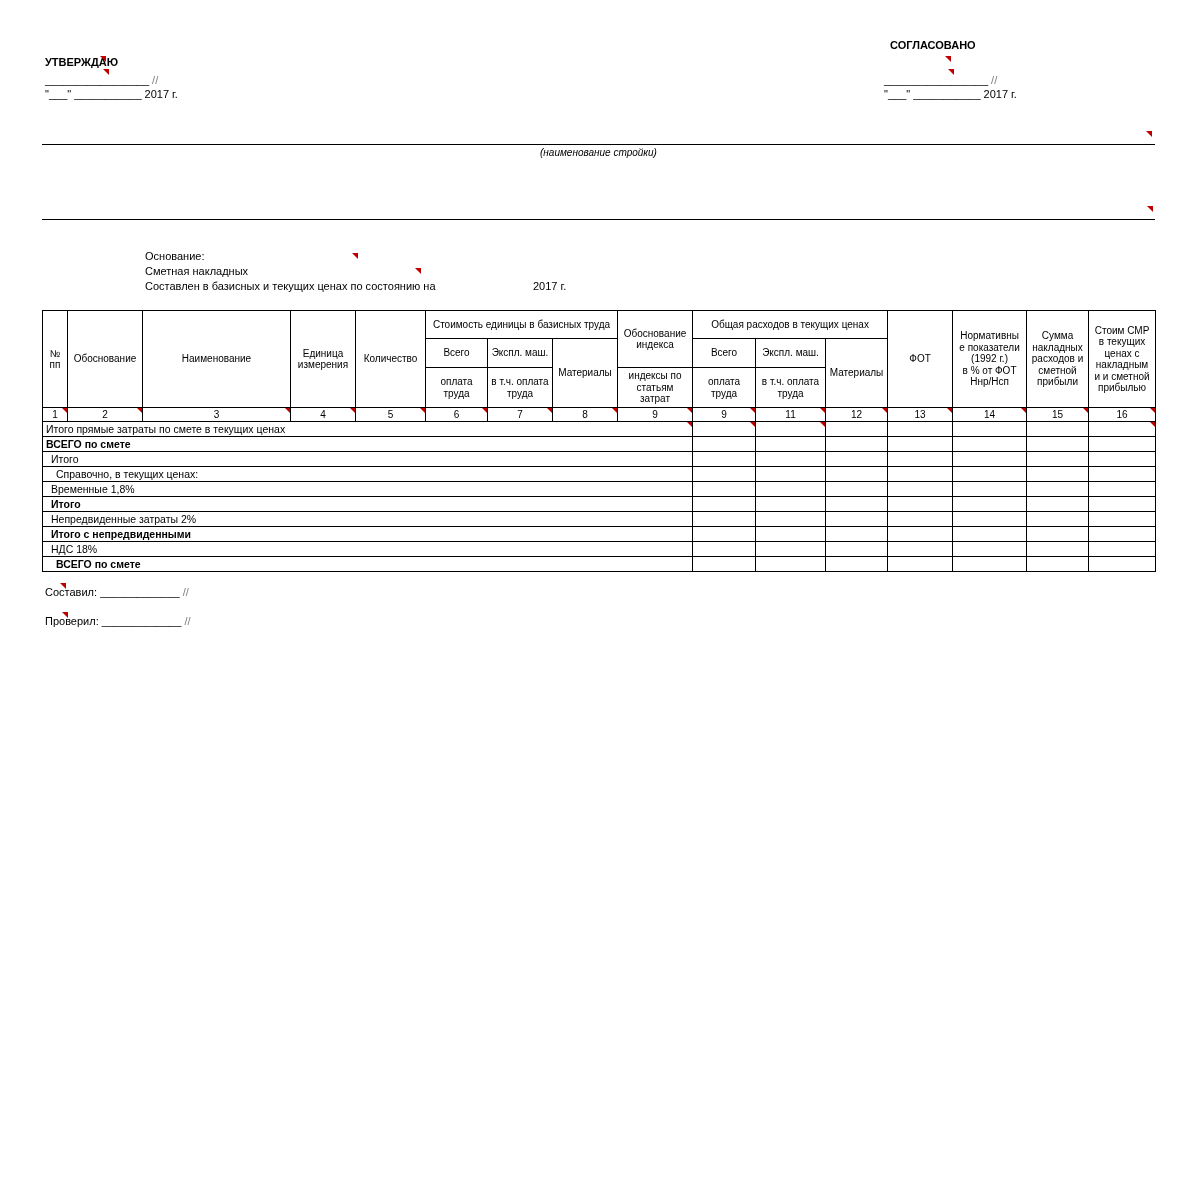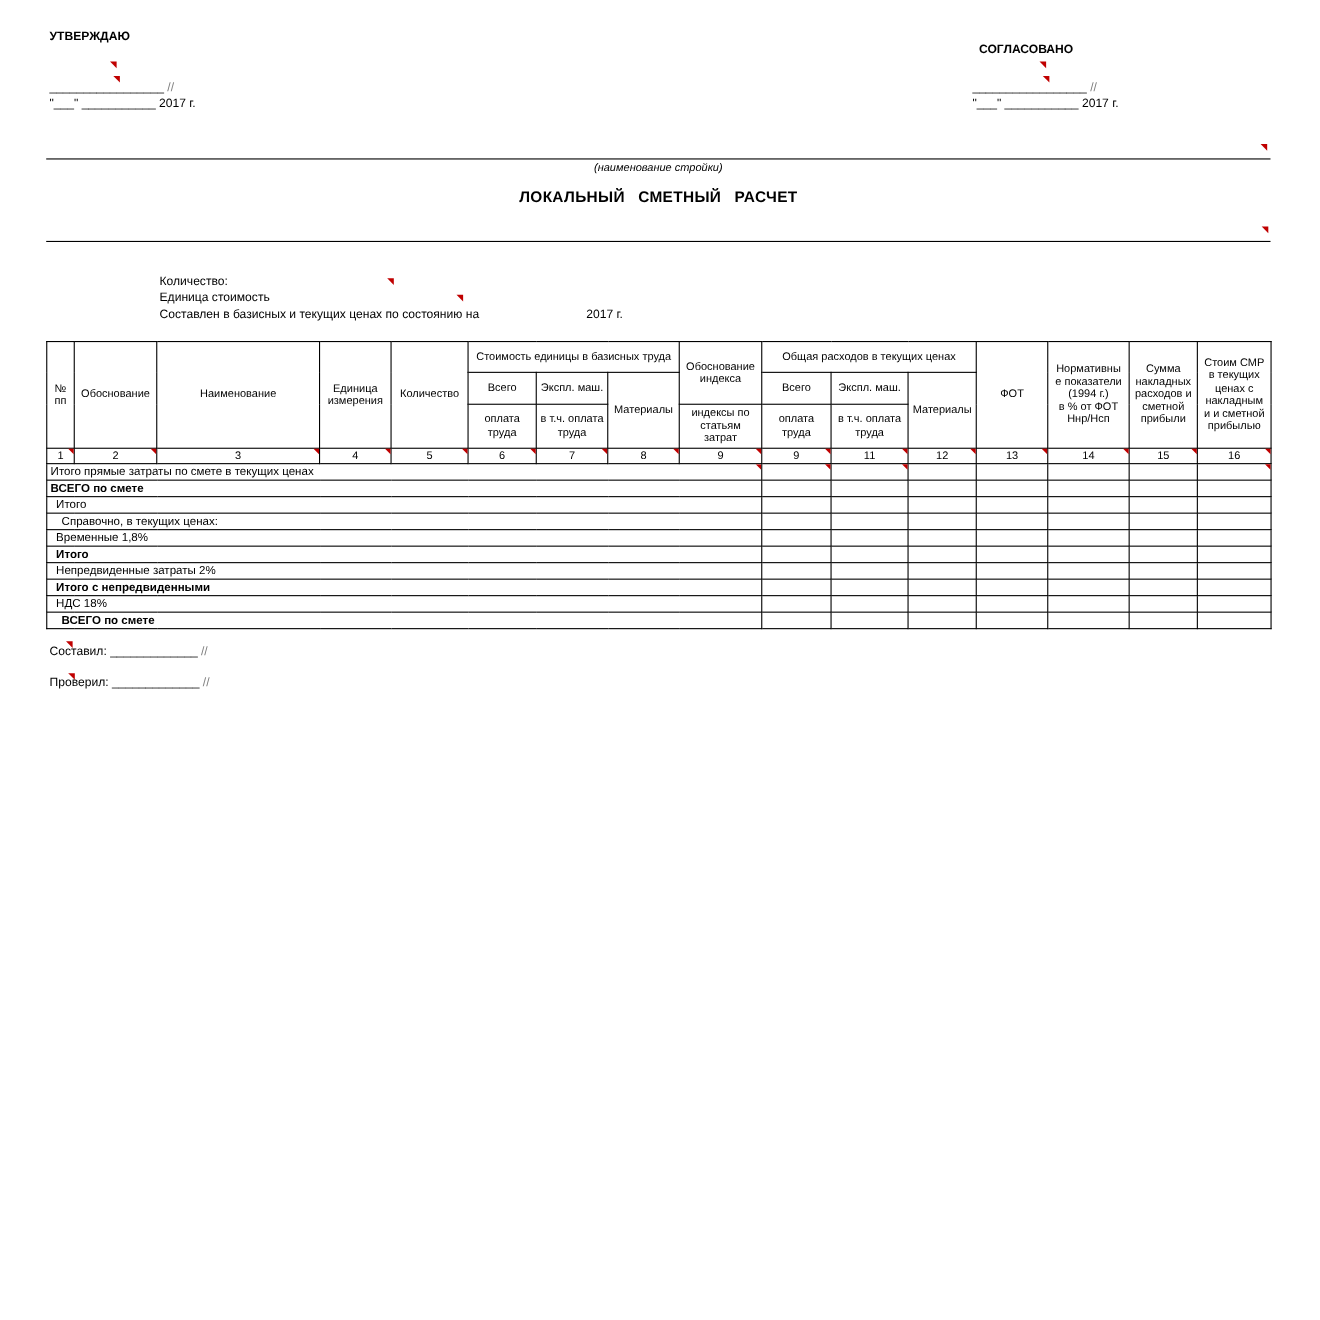--- a/index.html
+++ b/index.html
@@ -34,43 +34,42 @@
                 padding-left:3px; white-space:nowrap; overflow:hidden; }
   .est td.e { height:15px; }
   .ind1 { padding-left:8px !important; }
   .ind2 { padding-left:13px !important; }
 </style>
 </head>
 <body>
 
 <div class="page">
 
-  <div class="abs b" style="left:45px;top:27px">УТВЕРЖДАЮ</div>
+  <div class="abs b" style="left:45px;top:56px">УТВЕРЖДАЮ</div>
   <span class="cm" style="left:100px;top:56px"></span>
   <span class="cm" style="left:103px;top:69px"></span>
   <div class="abs" style="left:45px;top:74px"><span>_________________</span> <span class="gray">//</span></div>
   <div class="abs" style="left:45px;top:88px">"___" ___________ 2017 г.</div>
 
   <div class="abs b" style="left:890px;top:39px">СОГЛАСОВАНО</div>
   <span class="cm" style="left:945px;top:56px"></span>
   <span class="cm" style="left:948px;top:69px"></span>
   <div class="abs" style="left:884px;top:74px"><span>_________________</span> <span class="gray">//</span></div>
   <div class="abs" style="left:884px;top:88px">"___" ___________ 2017 г.</div>
 
   <div class="hr" style="top:144px"></div>
   <span class="cm" style="left:1146px;top:131px"></span>
   <div class="abs center it small" style="top:147px">(наименование стройки)</div>
 
-  <div class="abs center doc-title" style="top:171px">ЛОКАЛЬНЫЙ СМЕТНЫЙ РАСЧЕТ</div>
 
   <div class="hr" style="top:219px"></div>
   <span class="cm" style="left:1147px;top:206px"></span>
 
-  <div class="abs" style="left:145px;top:250px">Количество:</div>
-  <div class="abs" style="left:145px;top:265px">Единица стоимость</div>
+  <div class="abs" style="left:145px;top:250px">Основание:</div>
+  <div class="abs" style="left:145px;top:265px">Сметная накладных</div>
   <div class="abs" style="left:145px;top:280px">Составлен в базисных и текущих ценах по состоянию на</div>
   <div class="abs" style="left:533px;top:280px">2017 г.</div>
   <span class="cm" style="left:352px;top:253px"></span>
   <span class="cm" style="left:415px;top:268px"></span>
 
   <table class="est">
     <colgroup>
       <col style="width:25px">
         <col style="width:75px">
         <col style="width:148px">
@@ -98,21 +97,21 @@
       <td class="hd" rowspan="3">Единица
 измерения</td>
       <td class="hd" rowspan="3">Количество</td>
       <td class="hd" colspan="3">Стоимость единицы в базисных труда</td>
       <td class="hd" rowspan="2">Обоснование
 индекса</td>
       <td class="hd" colspan="3">Общая расходов в текущих ценах</td>
       <td class="hd" rowspan="3">ФОТ</td>
       <td class="hd" rowspan="3">Нормативны
 е показатели
-(1994 г.)
+(1992 г.)
 в % от ФОТ
 Ннр/Нсп</td>
       <td class="hd" rowspan="3">Сумма
 накладных
 расходов и
 сметной
 прибыли</td>
       <td class="hd" rowspan="3">Стоим СМР
 в текущих
 ценах с

